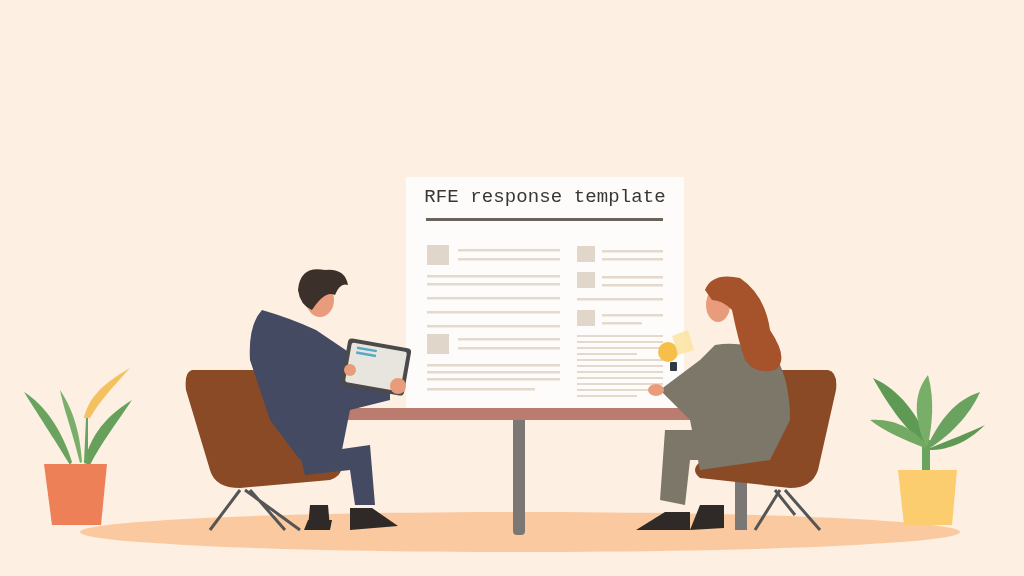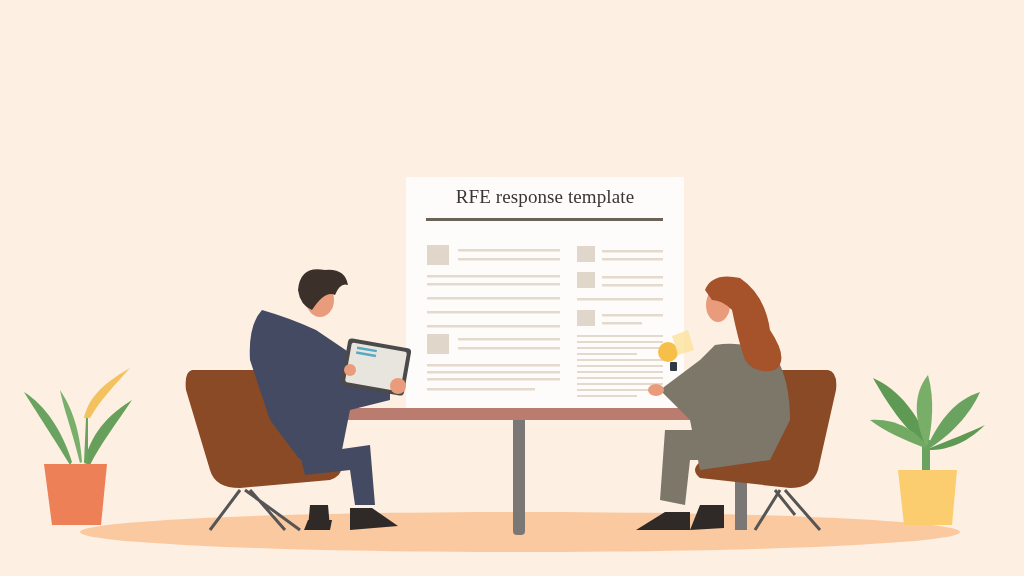--- a/index.html
+++ b/index.html
@@ -1,18 +1,18 @@
 <!DOCTYPE html>
 <html><head>
 <meta charset="utf-8">
 <style>
   html, body { margin: 0; padding: 0; }
   body { width: 1024px; height: 576px; overflow: hidden; background: #fdefe2; position: relative; font-family: "Liberation Sans", sans-serif; }
   .scene { position: absolute; left: 0; top: 0; width: 1024px; height: 576px; }
-  .doc-title { position: absolute; left: 406px; top: 186px; width: 278px; text-align: center; font-size: 19px; color: #3a3633; font-family: Liberation Serif, serif; letter-spacing: 0.1px; }
+  .doc-title { position: absolute; left: 406px; top: 186px; width: 278px; text-align: center; font-size: 19px; color: #3a3633; font-family: Liberation Mono, monospace; letter-spacing: 0.1px; }
 </style>
 </head>
 <body>
 
 <svg class="scene" viewBox="0 0 1024 576" width="1024" height="576">
 
   <ellipse cx="520" cy="532" rx="440" ry="20" fill="#fbc9a0"></ellipse>
 
   <g>
     <rect x="406" y="177" width="278" height="232" fill="#fefcfa"></rect>

